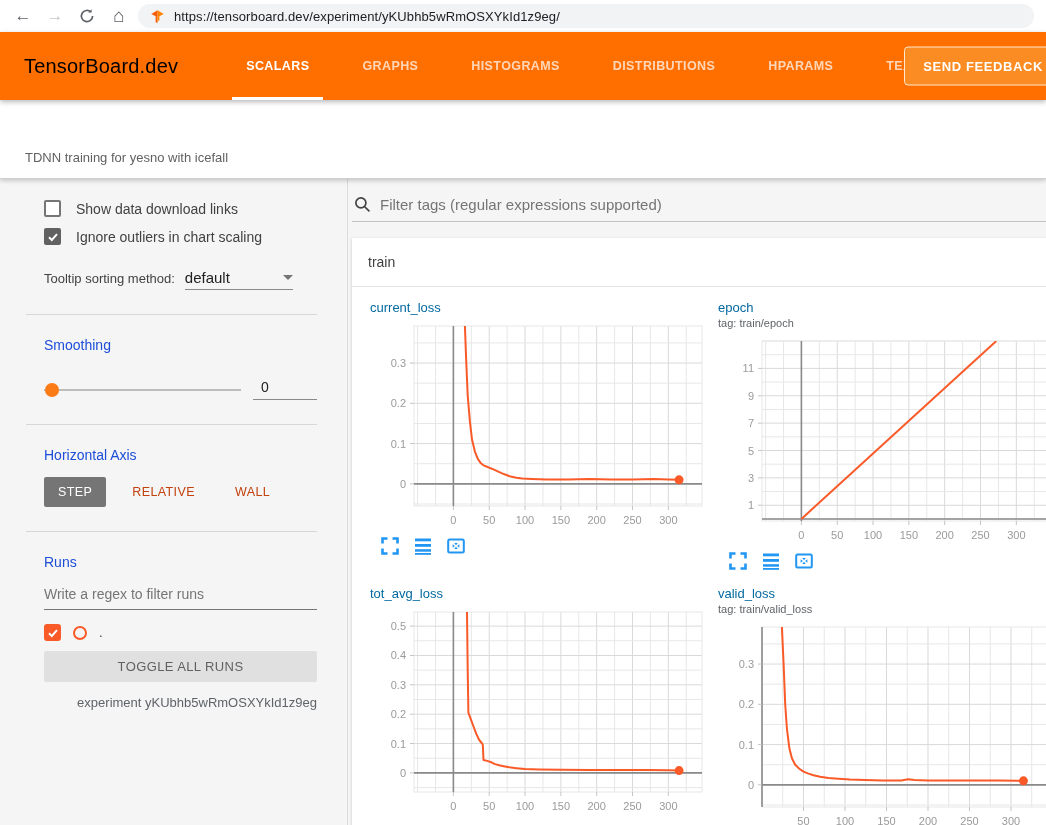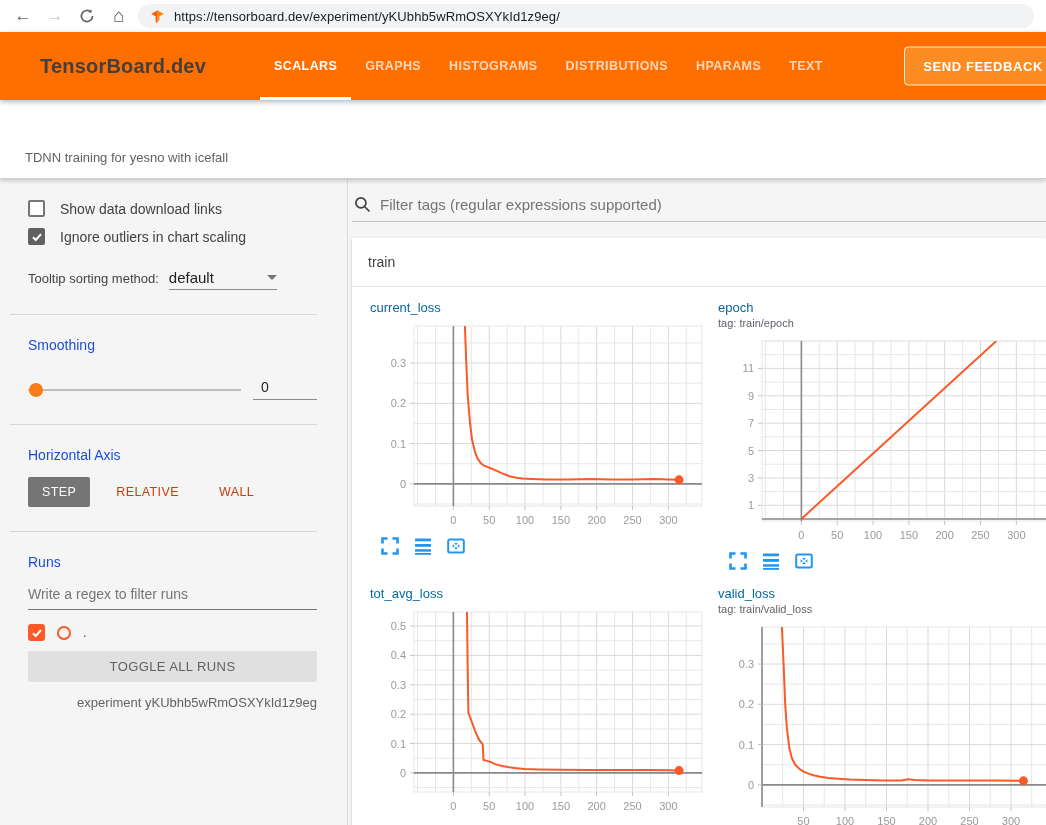--- a/index.html
+++ b/index.html
@@ -12,39 +12,39 @@
     font-size:17px; color:#5f6368; margin-right:6px; cursor:pointer; border-radius:50%; }
   .b-icon.disabled { color:#c3c7cc; }
   .url-pill { flex:1; height:24px; background:#f1f3f4; border-radius:13px; display:flex;
     align-items:center; padding:0 12px; }
   .favicon { width:15px; height:15px; margin-right:9px; flex:0 0 auto; }
   .url-text { font-size:13px; color:#202124; letter-spacing:.1px; white-space:nowrap; }
 
   
   .app-header { height:68px; background:#ff6f00; display:flex; align-items:stretch; position:relative;
     box-shadow:0 2px 5px rgba(0,0,0,.28); z-index:5; }
-  .brand { color:#404040; font-size:20px; font-weight:700; align-self:center; padding-left:40px; letter-spacing:.2px; }
-  .nav { display:flex; margin-left:54px; }
+  .brand { color:#000000; font-size:20px; font-weight:400; align-self:center; padding-left:24px; letter-spacing:.2px; }
+  .nav { display:flex; margin-left:54px;gap:25px; }
   .tab { display:flex; align-items:center; padding:3px 14px 0 14px; font-size:12.5px; font-weight:700;
     letter-spacing:.4px; color:rgba(255,255,255,.72); cursor:pointer; border-bottom:3px solid transparent; }
   .tab.active { color:#fff; border-bottom-color:#fff; }
   .feedback-btn { position:absolute; right:-16px; top:50%; transform:translateY(-50%);
     background:#fb8c24; border:1px solid #ffe9d2; border-radius:4px; color:#fff; font-size:13px;
     font-weight:700; letter-spacing:.6px; padding:11px 18px; cursor:pointer; white-space:nowrap; }
 
   
   .doc-title-bar { height:78px; background:#fff; display:flex; align-items:flex-end;
     padding:0 0 13px 25px; box-shadow:0 1px 0 #cfcfcf, 0 3px 4px rgba(0,0,0,.18); position:relative; z-index:4; }
   .doc-title { font-size:13px; color:#616161; }
 
   
   .content { display:flex; height:647px; background:#f5f5f5; }
 
   
-  .sidebar { width:348px; flex:0 0 348px; border-right:1px solid #dcdcdc; padding-top:22px; overflow:hidden; }
+  .sidebar { width:348px; flex:0 0 348px; border-right:1px solid #dcdcdc; padding-top:22px; overflow:hidden;padding-left:16px; }
   .side-pad { padding-left:28px; padding-right:30px; }
   .chk-row { display:flex; align-items:center; margin-bottom:11px; cursor:pointer; }
   .chk-box { width:17px; height:17px; border:2px solid #757575; border-radius:2px; background:#fff;
     margin-right:15px; flex:0 0 auto; display:flex; align-items:center; justify-content:center; }
   .chk-box.checked { background:#616161; border-color:#616161; }
   .chk-box.run-checked { background:#f95a28; border-color:#f95a28; border-radius:3px; }
   .chk-label { font-size:14px; color:#424242; }
   .tooltip-row { display:flex; align-items:baseline; margin-top:24px; }
   .tooltip-label { font-size:13px; color:#424242; margin-right:10px; }
   .dropdown { display:flex; align-items:center; border-bottom:1px solid #8a8a8a; min-width:108px;

